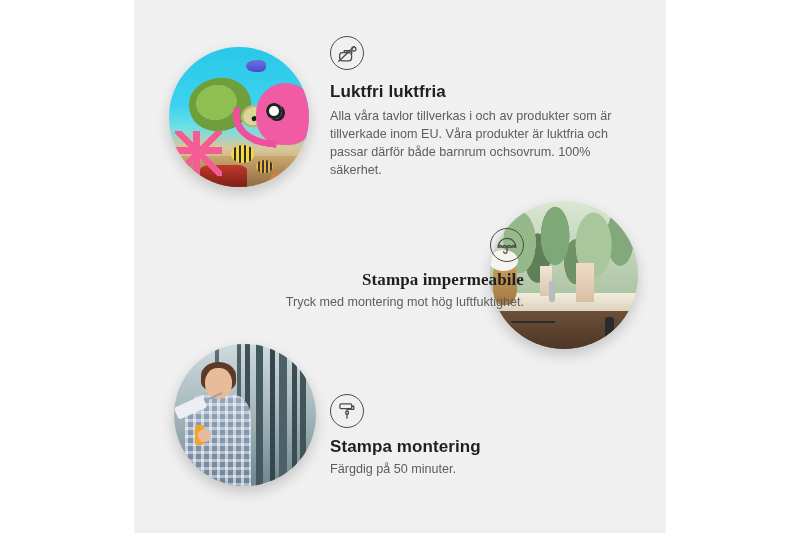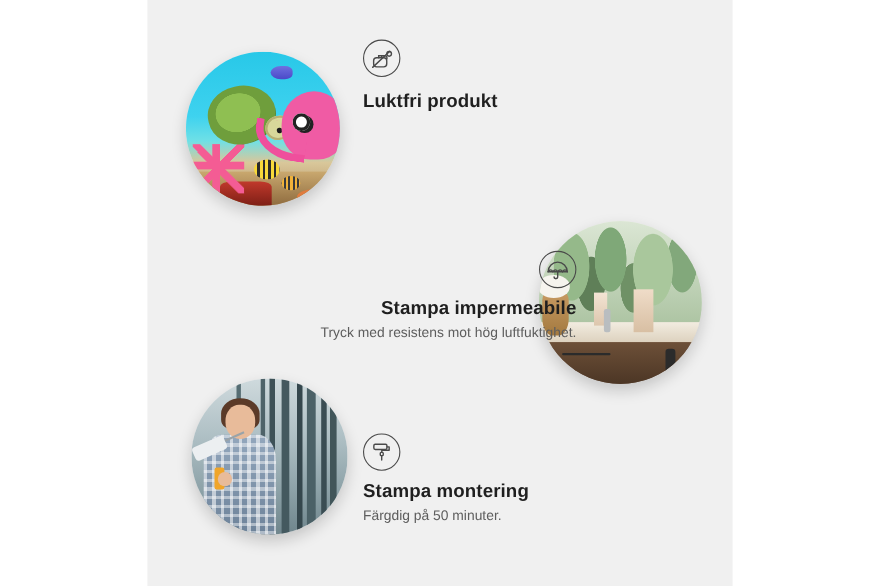--- a/index.html
+++ b/index.html
@@ -236,21 +236,21 @@
   }
 
   
   #feature-odour { left:196px; top:36px; width:300px; }
   #feature-odour .feat-icon { margin-bottom:12px; }
   #feature-odour .feat-title { margin-bottom:6px; }
 
   
   #feature-water { left:74px; top:228px; width:316px; text-align:right; }
   #feature-water .feat-icon { margin-left:auto; margin-bottom:8px; }
-  #feature-water .feat-title { margin-bottom:4px; }
+  #feature-water .feat-title { margin-bottom:4px;font-family:Liberation Serif, serif; }
 
   
   #feature-mount { left:196px; top:394px; width:280px; }
   #feature-mount .feat-icon { margin-bottom:9px; }
   #feature-mount .feat-title { margin-bottom:4px; }
 </style>
 </head>
 <body>
 
 <div class="stage">
@@ -271,21 +271,22 @@
     <div class="feature" id="feature-odour">
       <div class="feat-icon">
         <svg width="22" height="22" viewBox="0 0 24 24" fill="none" stroke="#4a4a4a" stroke-width="1.4" stroke-linecap="round">
           <path d="M7 20.5h7a3 3 0 0 0 3-3v-3a3 3 0 0 0-3-3H7a3 3 0 0 0-3 3v3a3 3 0 0 0 3 3z"></path>
           <path d="M9 11.5v-2h3v2"></path>
           <path d="M12 9.5h3.2a2 2 0 0 1 2 2v1"></path>
           <circle cx="19.4" cy="7.6" r="2.3"></circle>
           <path d="M3 21 20 5"></path>
         </svg>
       </div>
-      <div class="feat-title">Luktfri produkt</div>
+      <div class="feat-title">Luktfri luktfria</div>
+      <div class="feat-desc">Alla våra tavlor tillverkas i och av produkter som är tillverkade inom EU. Våra produkter är luktfria och passar därför både barnrum ochsovrum. 100% säkerhet.</div>
     </div>
 
     <div class="circle" id="circle-bath">
       <div class="inner">
         <div class="bath-leaves"></div>
         <div class="bath-counter"></div>
         <div class="bath-vanity"></div>
         <div class="bath-vase"></div>
         <div class="bath-flower"></div>
         <div class="bath-towel2"></div>
@@ -296,21 +297,21 @@
 
     <div class="feature" id="feature-water">
       <div class="feat-icon">
         <svg width="22" height="22" viewBox="0 0 24 24" fill="none" stroke="#4a4a4a" stroke-width="1.4" stroke-linecap="round">
           <path d="M2.5 14.2a9.5 9.5 0 0 1 19 0z"></path>
           <path d="M2.5 14.2c1.6-2.4 3.2-2.4 4.75 0 1.6-2.4 3.2-2.4 4.75 0 1.6-2.4 3.2-2.4 4.75 0 1.6-2.4 3.2-2.4 4.75 0"></path>
           <path d="M12 14.2v5.1a1.8 1.8 0 0 1-3.6 0"></path>
         </svg>
       </div>
       <div class="feat-title">Stampa impermeabile</div>
-      <div class="feat-desc">Tryck med resistens mot hög luftfuktighet.</div>
+      <div class="feat-desc">Tryck med montering mot hög luftfuktighet.</div>
     </div>
 
     <div class="circle" id="circle-forest">
       <div class="inner">
         <div class="forest-trees"></div>
         <div class="woman-body"></div>
         <div class="woman-hair"></div>
         <div class="woman-head"></div>
         <div class="woman-roller"></div>
         <div class="woman-tool"></div>

